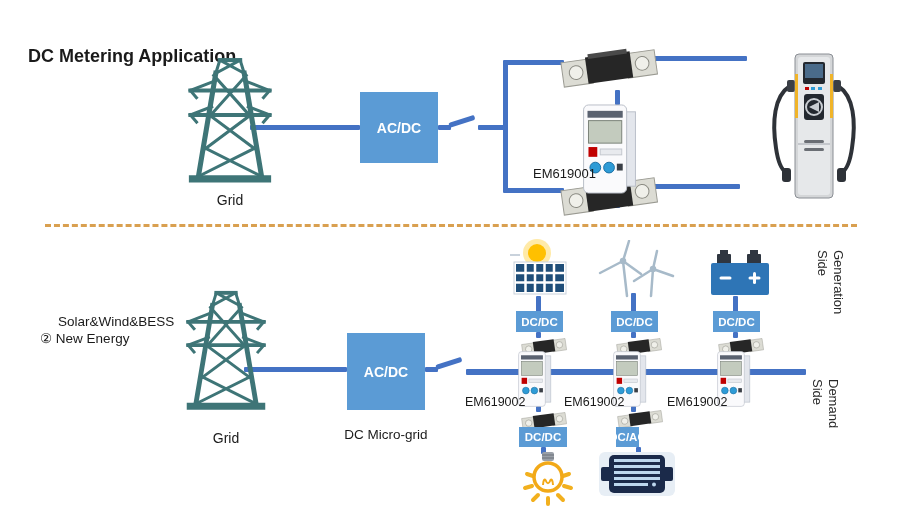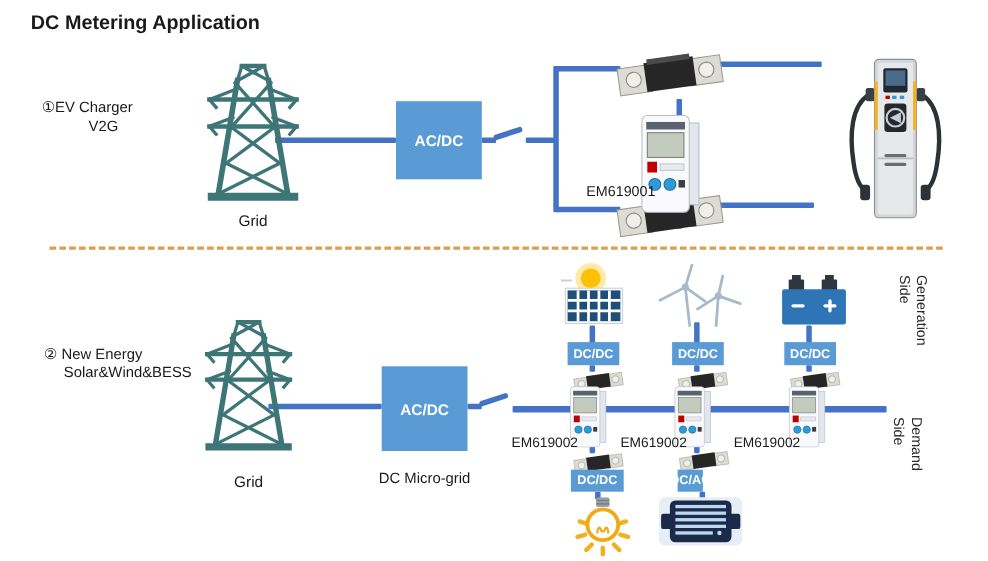--- a/index.html
+++ b/index.html
@@ -1,20 +1,20 @@
 <!DOCTYPE html>
 <html><head>
 <meta charset="utf-8">
 <style>
   html,body{margin:0;padding:0;background:#ffffff;}
   #canvas{
     position:relative;width:898px;height:510px;background:#ffffff;
     font-family:"Liberation Sans", sans-serif;color:#1a1a1a;overflow:hidden;
   }
-  .abs{position:absolute;}
+  .abs{position:absolute;margin-top:36px;}
   .line-h{position:absolute;background:#4472C4;height:5px;border-radius:1px;z-index:1;}
   .line-v{position:absolute;background:#4472C4;width:5px;border-radius:1px;z-index:1;}
   .blade{position:absolute;background:#4472C4;height:5px;width:27px;border-radius:2px;
          transform:rotate(-18deg);transform-origin:left center;z-index:1;}
   .conv{position:absolute;background:#5B9BD5;color:#ffffff;display:flex;
         align-items:center;justify-content:center;font-weight:bold;z-index:2;}
   .conv.big{font-size:14px;justify-content:center;}
   .conv.sm{font-size:11.5px;}
   .lbl{position:absolute;font-size:14px;line-height:1.25;color:#1a1a1a;}
   .lbl.center{text-align:center;}
@@ -26,24 +26,20 @@
   .icon{position:absolute;z-index:2;}
   svg{display:block;}
 </style>
 </head>
 <body>
 
 <div id="canvas">
 
   <div class="abs" style="left:28px;top:10px;font-size:18px;font-weight:bold;">DC Metering Application</div>
 
-  <div class="lbl" style="left:38px;top:90px;width:112px;font-size:13.5px;">
-    <div>①EV Charger</div>
-    <div style="text-align:center;">V2G</div>
-  </div>
 
   <div class="icon" style="left:188px;top:55px;">
     <svg width="84" height="132" viewBox="0 0 82 130">
       <g fill="none" stroke="#3E7577" stroke-linecap="square">
         <path stroke-width="4" d="M31,5 H51"></path>
         <path stroke-width="3" d="M31,5 L27,18 M51,5 L55,18 M31,5 L55,18 M51,5 L27,18"></path>
         <path stroke-width="5" d="M27,18 L10,119 M55,18 L72,119"></path>
         <path stroke-width="4" d="M2,35 H80"></path>
         <path stroke-width="3" d="M2,35 L25,26 M80,35 L57,26 M2,35 L8,42 M80,35 L74,42"></path>
         <path stroke-width="3" d="M25,20 L58,57 M57,20 L24,57"></path>
@@ -137,22 +133,22 @@
       <path d="M43,55 L53,50 L53,60 Z" fill="#C9CDD2"></path>
       <rect x="38" y="88" width="20" height="3" rx="1.5" fill="#6A6E74"></rect>
       <rect x="38" y="96" width="20" height="3" rx="1.5" fill="#6A6E74"></rect>
       <line x1="32" y1="92" x2="64" y2="92" stroke="#B9BDC2" stroke-width="1.5"></line>
     </svg>
   </div>
 
   <div class="separator"></div>
 
   <div class="lbl" style="left:40px;top:314px;width:150px;font-size:13.5px;">
+    <div style="padding-left:18px;">Solar&amp;Wind&amp;BESS</div>
     <div>② New Energy</div>
-    <div style="padding-left:18px;">Solar&amp;Wind&amp;BESS</div>
   </div>
 
   <div class="icon" style="left:186px;top:288px;">
     <svg width="80" height="126" viewBox="0 0 82 130">
       <g fill="none" stroke="#3E7577" stroke-linecap="square">
         <path stroke-width="4" d="M31,5 H51"></path>
         <path stroke-width="3" d="M31,5 L27,18 M51,5 L55,18 M31,5 L55,18 M51,5 L27,18"></path>
         <path stroke-width="5" d="M27,18 L10,119 M55,18 L72,119"></path>
         <path stroke-width="4" d="M2,35 H80"></path>
         <path stroke-width="3" d="M2,35 L25,26 M80,35 L57,26 M2,35 L8,42 M80,35 L74,42"></path>

